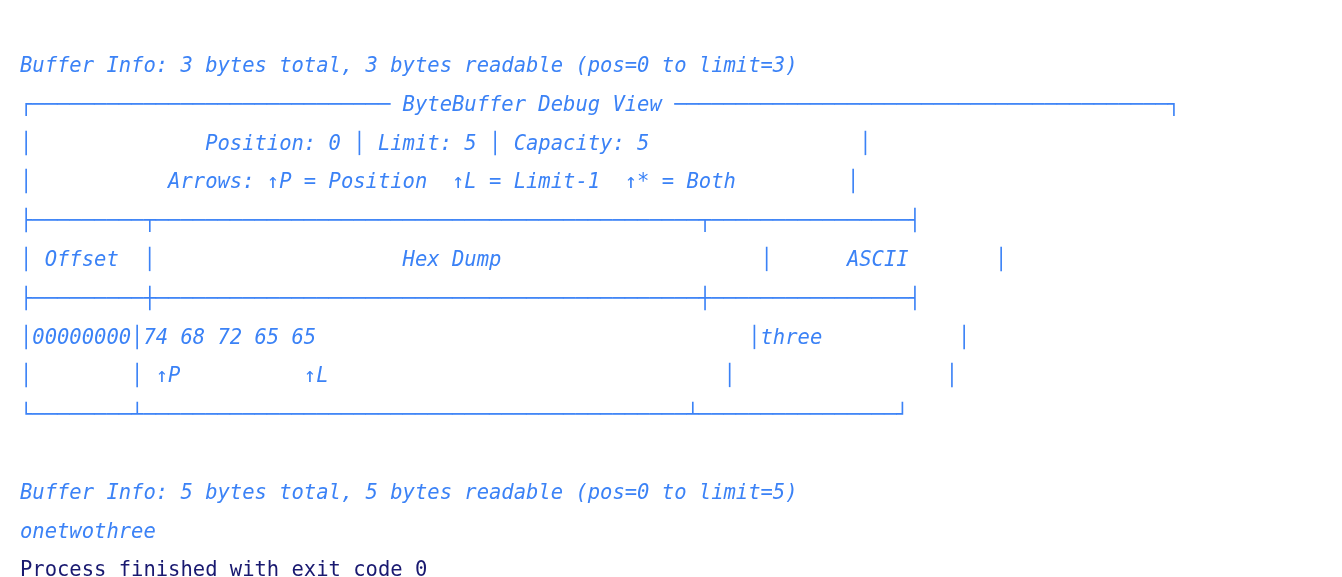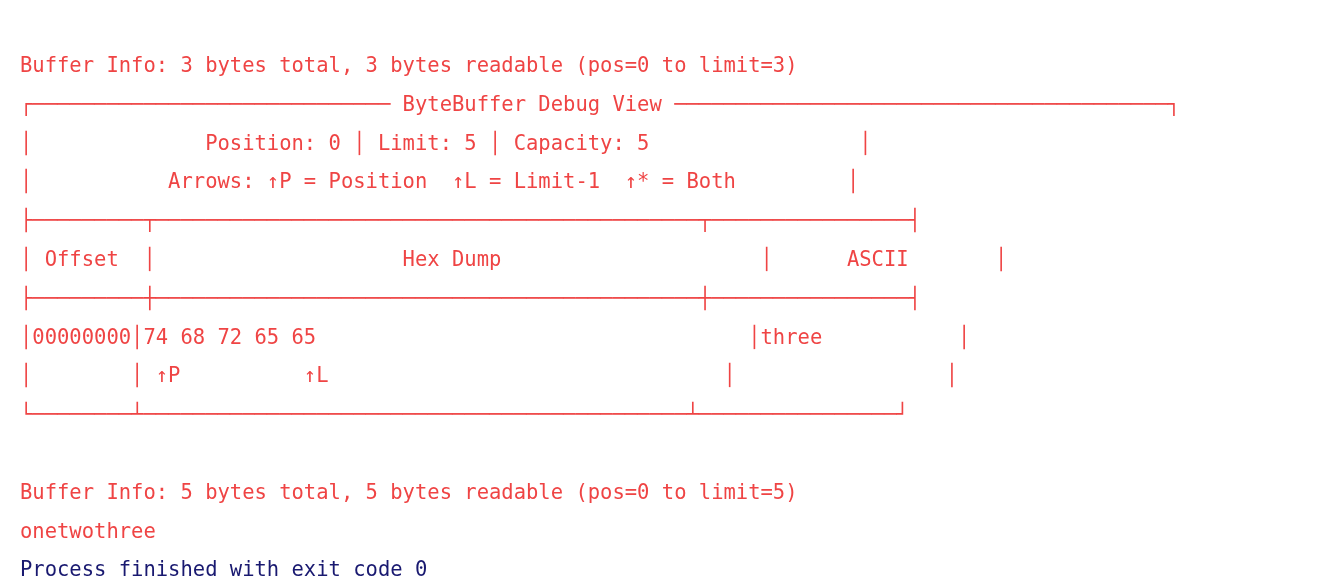--- a/index.html
+++ b/index.html
@@ -23,20 +23,20 @@
     letter-spacing: 0px;
     white-space: pre;
     color: #000000;
     -webkit-font-smoothing: antialiased;
   }
   .line {
     white-space: pre;
     display: block;
     height: 38.8px;
   }
-  .plain   { color: #ef4444; }
+  .plain   { color: #3b82f6; font-style: italic; }
   .exitline{ color: #191970; }
   .blank   { color: transparent; }
 </style>
 </head>
 <body>
 
 <div id="console"><span class="line plain">Buffer Info: 3 bytes total, 3 bytes readable (pos=0 to limit=3)</span><span class="line plain">┌───────────────────────────── ByteBuffer Debug View ────────────────────────────────────────┐</span><span class="line plain">│              Position: 0 │ Limit: 5 │ Capacity: 5                 │</span><span class="line plain">│           Arrows: ↑P = Position  ↑L = Limit-1  ↑* = Both         │</span><span class="line plain">├─────────┬────────────────────────────────────────────┬────────────────┤</span><span class="line plain">│ Offset  │                    Hex Dump                     │      ASCII       │</span><span class="line plain">├─────────┼────────────────────────────────────────────┼────────────────┤</span><span class="line plain">│00000000│74 68 72 65 65                                   │three           │</span><span class="line plain">│        │ ↑P          ↑L                                │                 │</span><span class="line plain">└────────┴────────────────────────────────────────────┴────────────────┘</span><span class="line blank"> </span><span class="line plain">Buffer Info: 5 bytes total, 5 bytes readable (pos=0 to limit=5)</span><span class="line plain">onetwothree</span><span class="line exitline">Process finished with exit code 0</span></div>
 
 </body></html>

